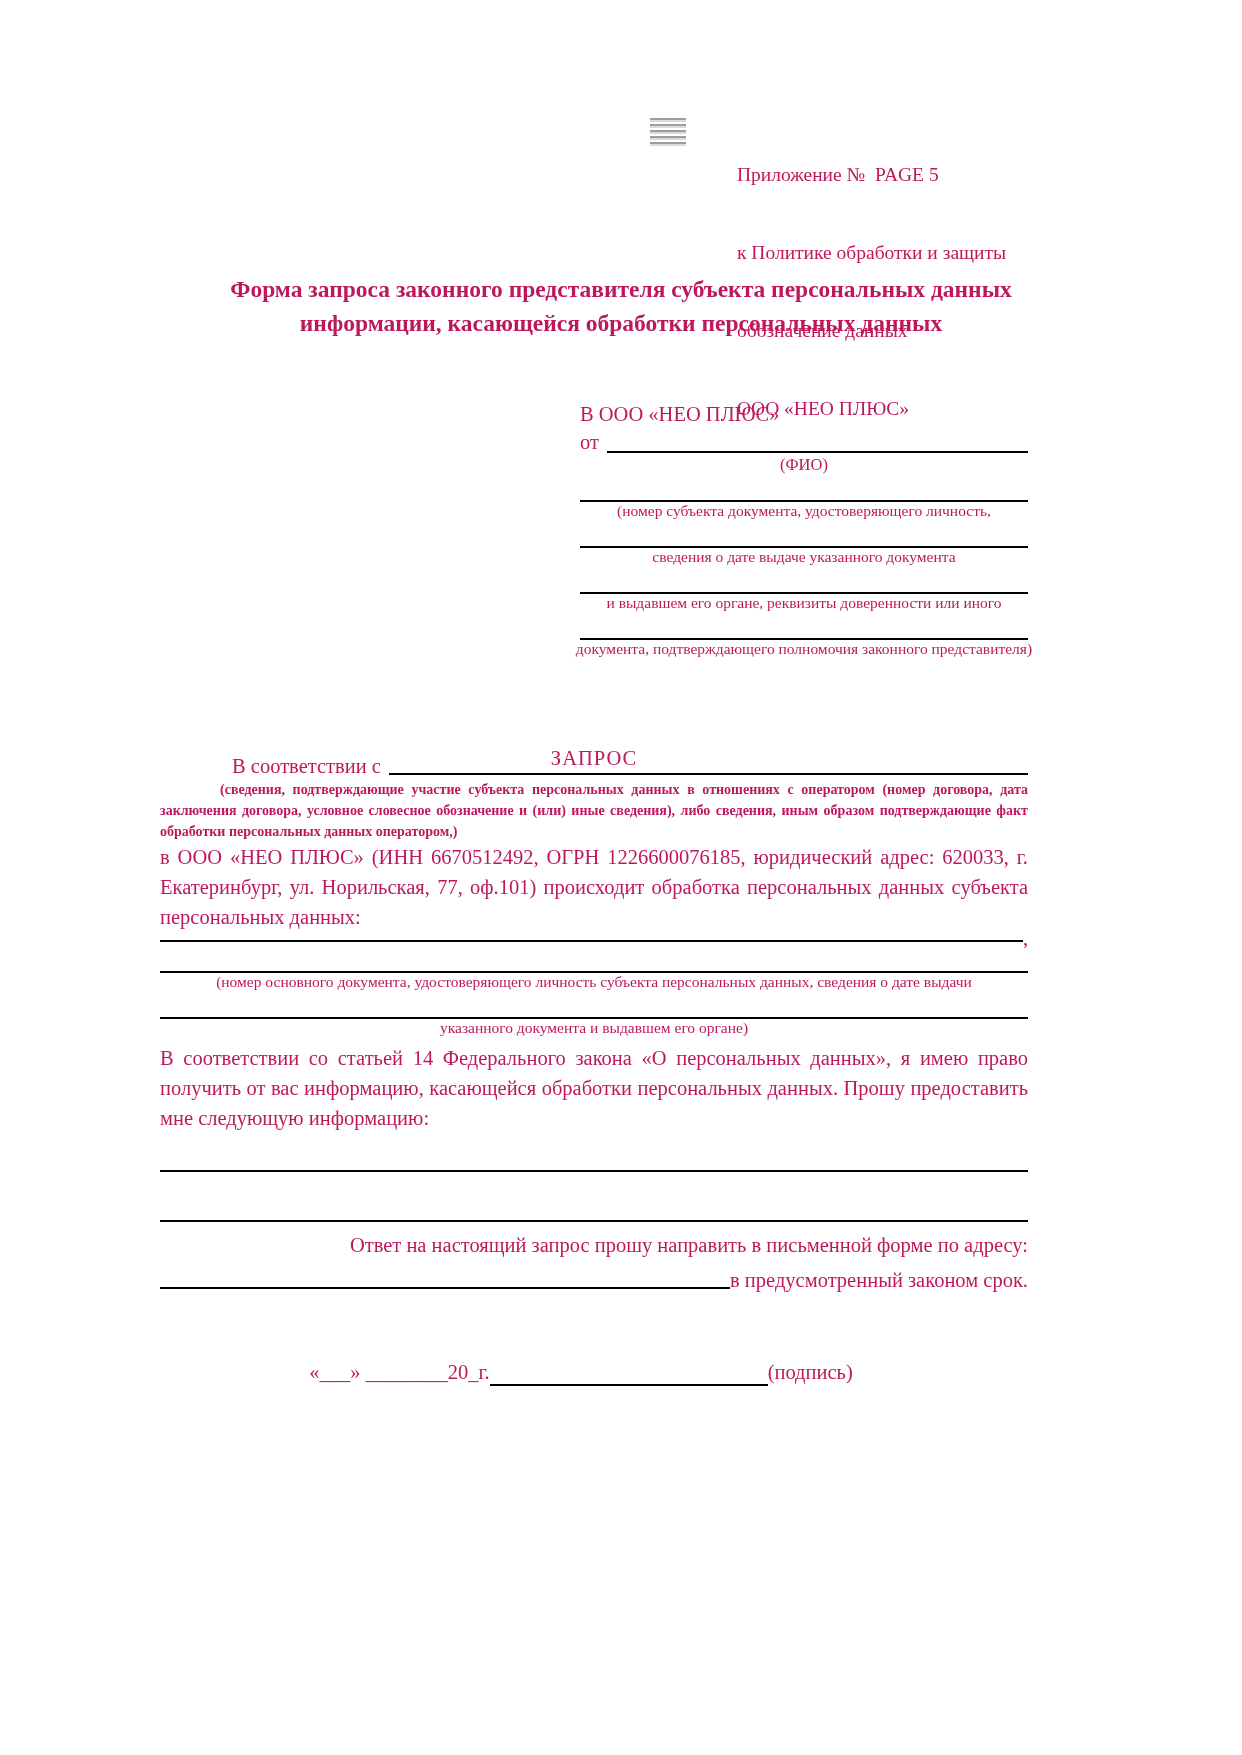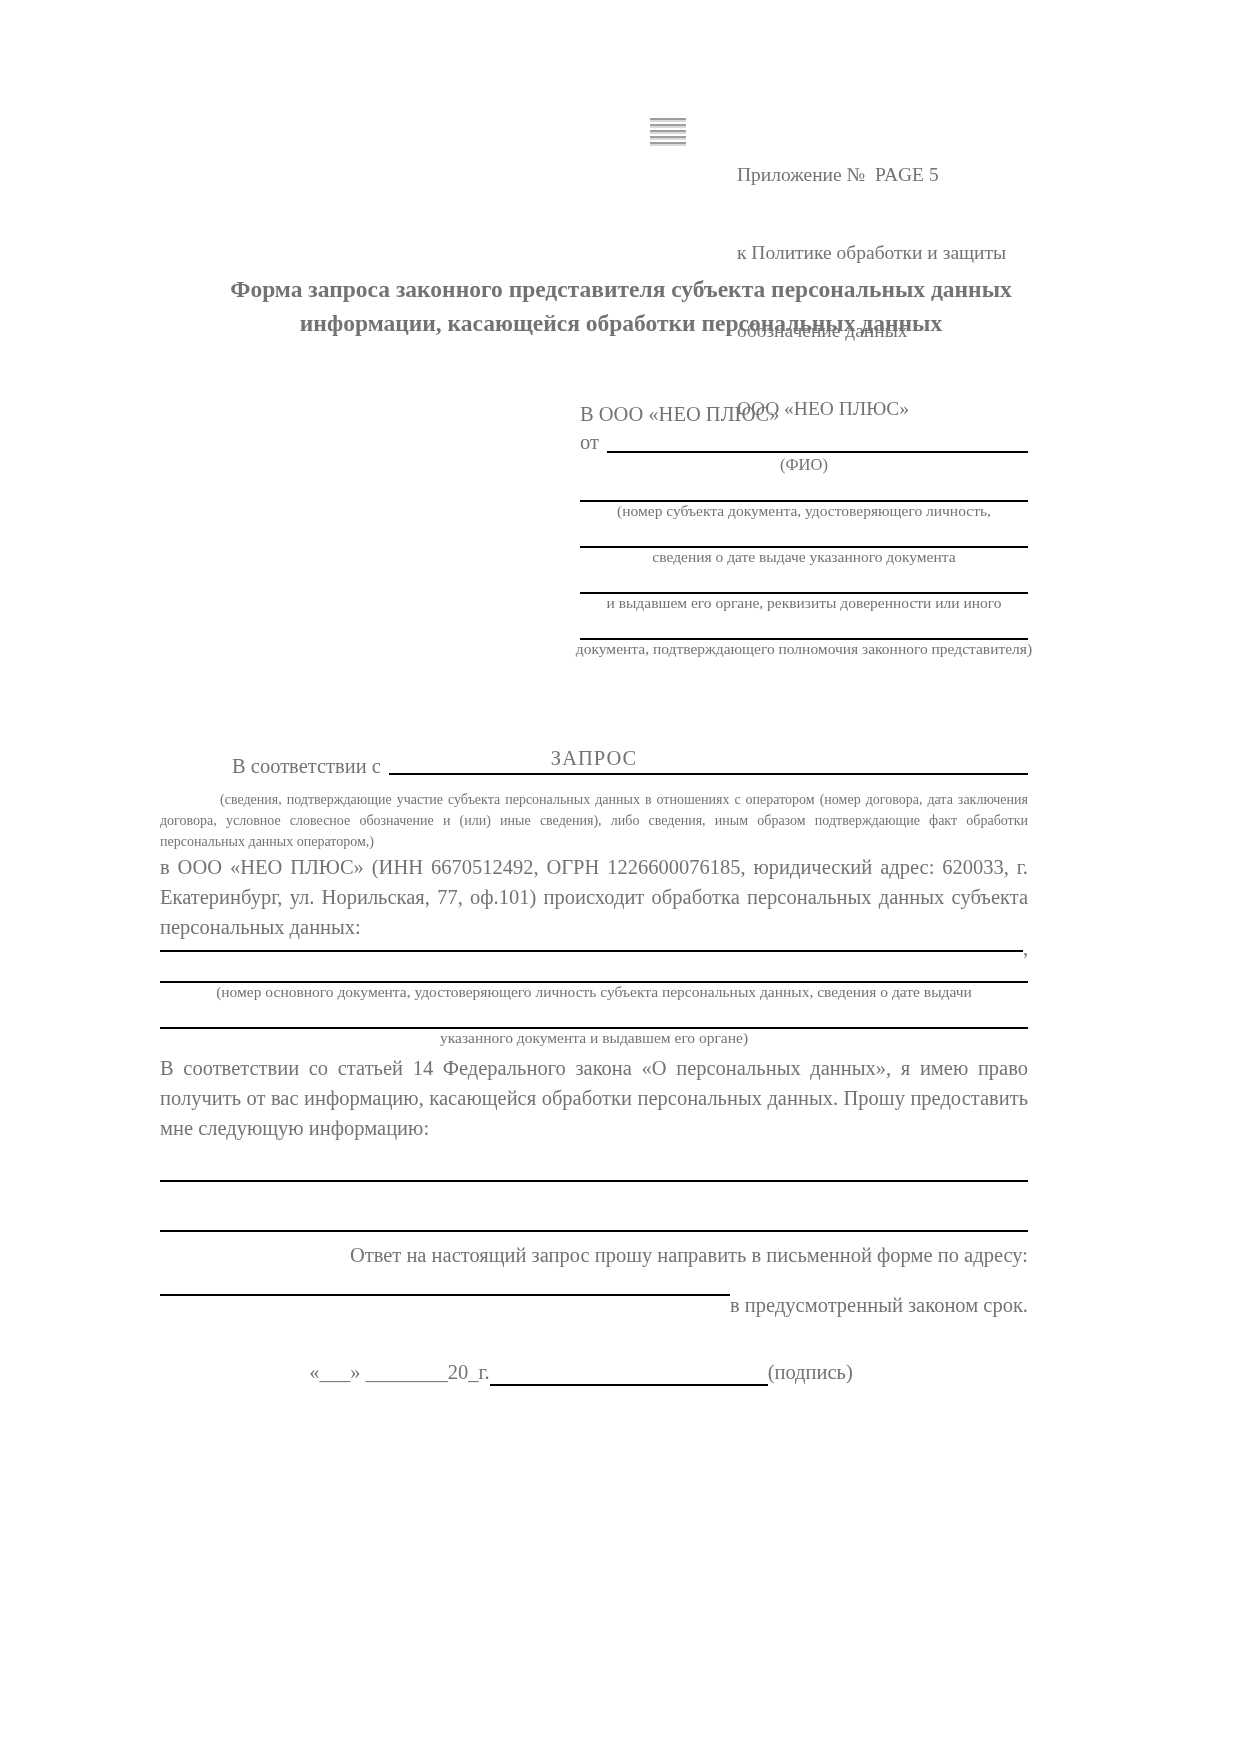--- a/index.html
+++ b/index.html
@@ -2,21 +2,21 @@
 <html><head>
 <meta charset="utf-8">
 <style>
   html,body{margin:0;padding:0;background:#e8e8e8;}
   .page{
     position:relative;
     width:1242px;height:1755px;
     background:#ffffff;
     margin:0 auto;
     font-family:"Liberation Serif", serif;
-    color:#737373;
+    color:#be185d;
     overflow:hidden;
   }
   
   .stripes{
     position:absolute;left:650px;top:118px;width:36px;height:30px;
     background:
       repeating-linear-gradient(to bottom,#8d8d8d 0 2px,#d4d4d4 2px 4px,#ffffff 4px 6px);
     opacity:.85;
   }
   .hdr{
@@ -37,31 +37,31 @@
   .u-row{height:26px;border-bottom:2px solid #000;}
   .cap-wide{white-space:nowrap;margin-left:-8px;margin-right:-8px;}
 
   .zapros{
     position:absolute;left:160px;top:747px;width:868px;
     text-align:center;font-size:20.5px;letter-spacing:1px;
   }
   .body{position:absolute;left:160px;top:748px;width:868px;font-size:20.5px;}
   .intro-row{display:flex;align-items:flex-end;height:30px;}
   .intro-row .pre{white-space:nowrap;margin-left:72px;padding-right:8px;}
-  .note{margin-top:11px;font-size:14px;line-height:21px;text-align:justify;text-indent:60px;}
+  .note{margin-top:1px;font-size:14px;line-height:21px;text-align:justify;text-indent:60px;font-weight:bold;}
   .para{text-align:justify;line-height:30px;}
   .subject-row{display:flex;align-items:flex-end;height:13px;}
   .subject-row .comma{line-height:14px;}
   .u-mid{height:26px;border-bottom:2px solid #000;}
   .cap-c{text-align:center;font-size:15.5px;line-height:18px;}
   .rights{margin-top:6px;}
   .blank1{height:37px;border-bottom:2px solid #000;}
   .blank2{height:48px;border-bottom:2px solid #000;}
   .reply1{margin-top:8px;text-align:right;line-height:31px;}
-  .reply2{display:flex;align-items:flex-start;height:31px;margin-top:23px;}
+  .reply2{display:flex;align-items:flex-end;height:31px;}
   .reply2 .txt{white-space:nowrap;}
   .footer{
     position:absolute;left:160px;top:1358px;width:842px;
     display:flex;align-items:flex-end;justify-content:center;
     font-size:20.5px;line-height:28px;
   }
   .sig-group{display:flex;align-items:flex-end;}
   .sig-line{width:278px;border-bottom:2.5px solid #000;height:22px;}
   .sig-cap{white-space:nowrap;}
 </style>

